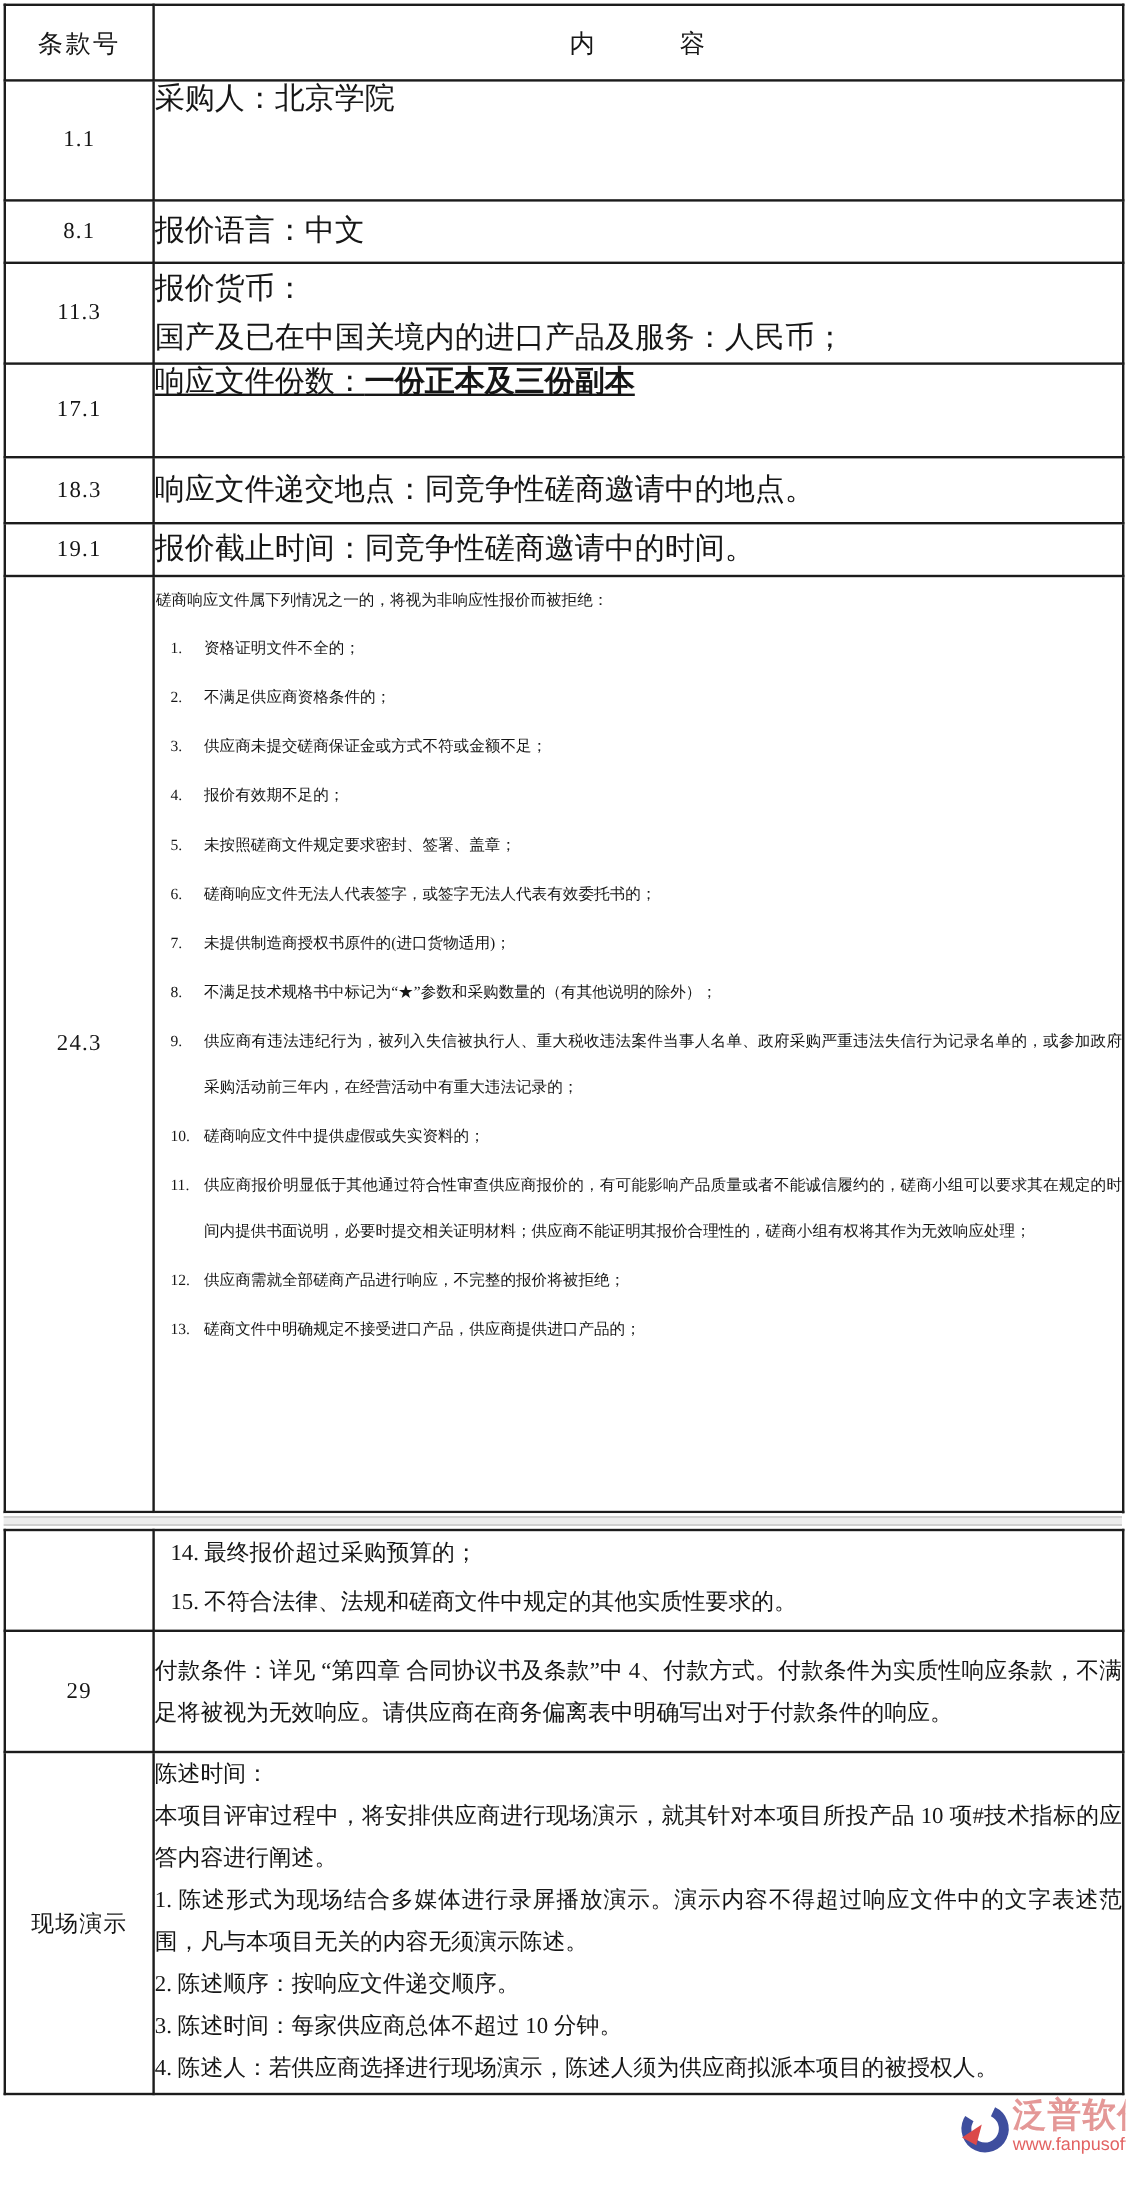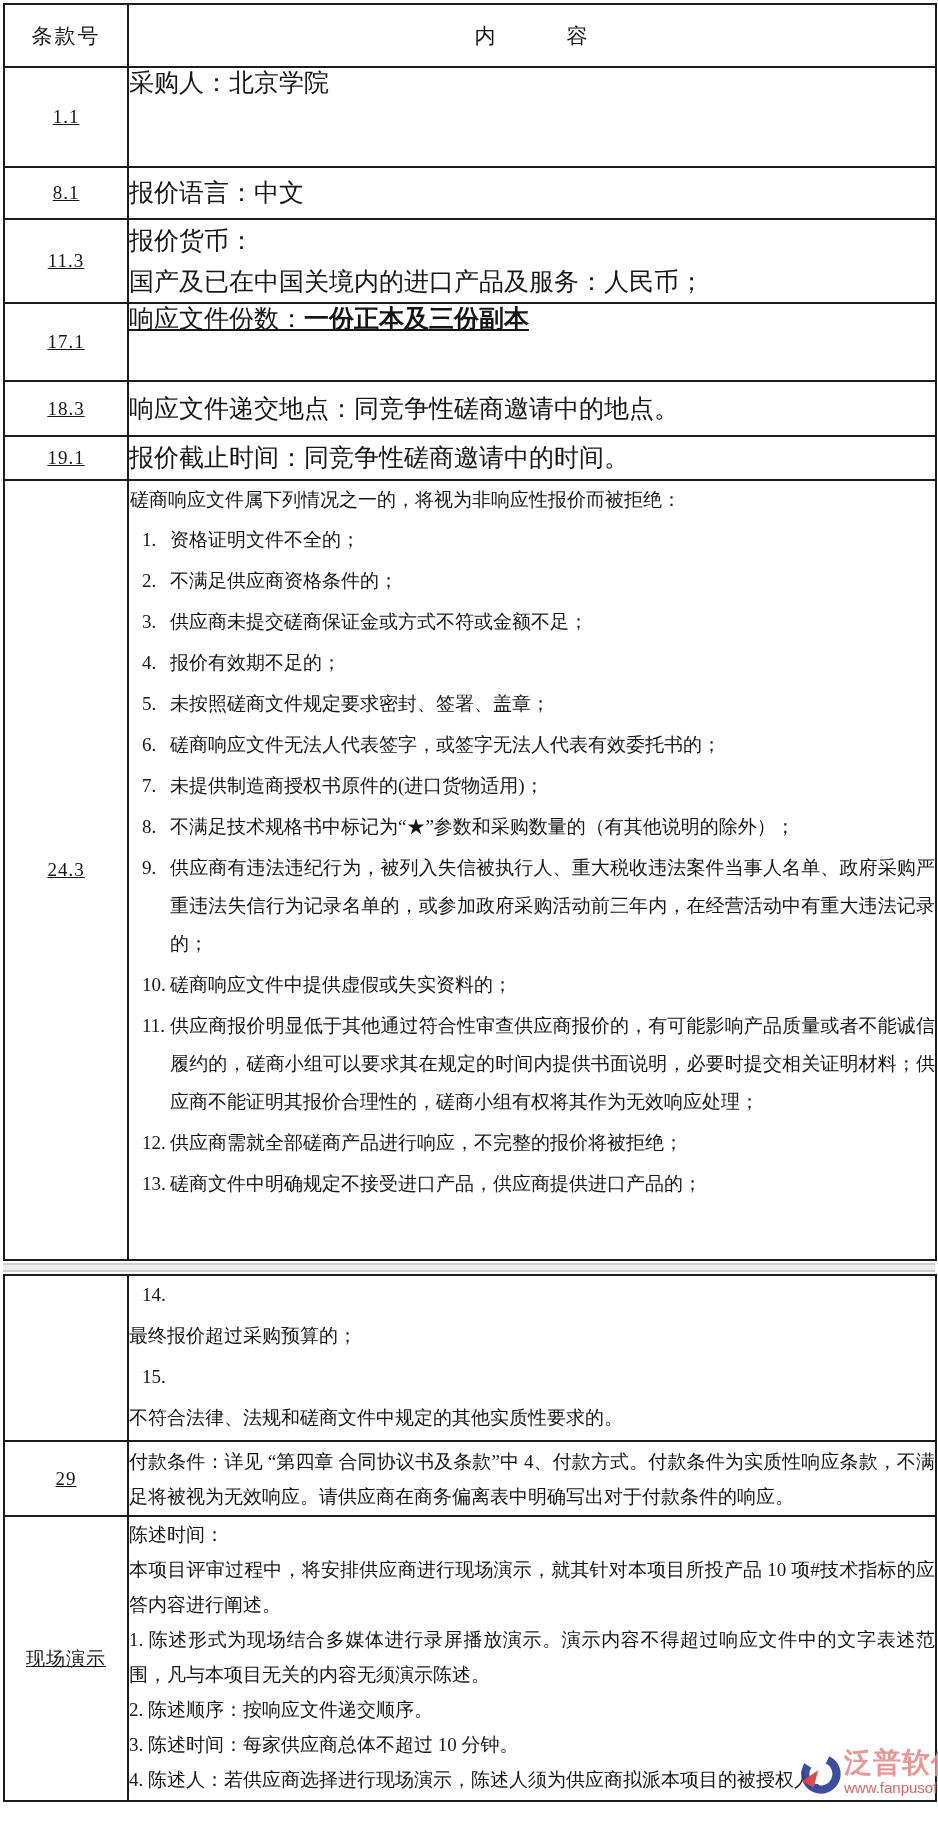--- a/index.html
+++ b/index.html
@@ -22,21 +22,20 @@
     padding:0;
     font-weight:normal;
   }
   col.c1{width:124px;}
   col.c2{width:808px;}
   .clause{
     text-align:center;
     vertical-align:middle;
     font-size:19px;
     letter-spacing:1px;
-    text-decoration:underline;
   }
   .head{
     font-weight:bold;
     font-size:21px;
     text-align:center;
     vertical-align:middle;
     letter-spacing:2px;
   }
   .content{
     vertical-align:middle;
@@ -52,44 +51,44 @@
   .rh-head{height:63px;}
   .rh-11{height:100px;}
   .rh-81{height:52px;}
   .rh-113{height:83px;}
   .rh-171{height:78px;}
   .rh-183{height:55px;}
   .rh-191{height:44px;}
   .rh-221{height:68px;}
   .rh-243{height:780px;}
   .rh-t2a{height:84px;}
-  .rh-t2b{height:75px;}
+  .rh-t2b{height:101px;}
   .rh-t2c{height:285px;}
   .lh40{line-height:41px;}
   .lh34{line-height:34px;}
   .bold{font-weight:bold;}
   
   .cell-list{
     vertical-align:top;
-    font-size:19px;
+    font-size:13px;
     line-height:38px;
     padding:7px 6px 0 6px;
   }
   .cell-list .intro{margin:0 0 2px 1px;}
   .li{display:flex;margin-bottom:3px;}
   .li .num{flex:0 0 41px;padding-left:13px;box-sizing:border-box;}
   .li .txt{flex:1;text-align:justify;}
   
   .cell-list2{
     vertical-align:top;
     font-size:19px;
     line-height:37px;
     padding:7px 6px 0 6px;
   }
-  .cell-list2 .li{margin-bottom:4px;flex-direction:column;}
+  .cell-list2 .li{margin-bottom:4px;}
   
   .cell-29{
     vertical-align:middle;
     font-size:19px;
     line-height:35px;
     padding:0 6px 0 7px;
     text-align:justify;
   }
   
   .cell-demo{

